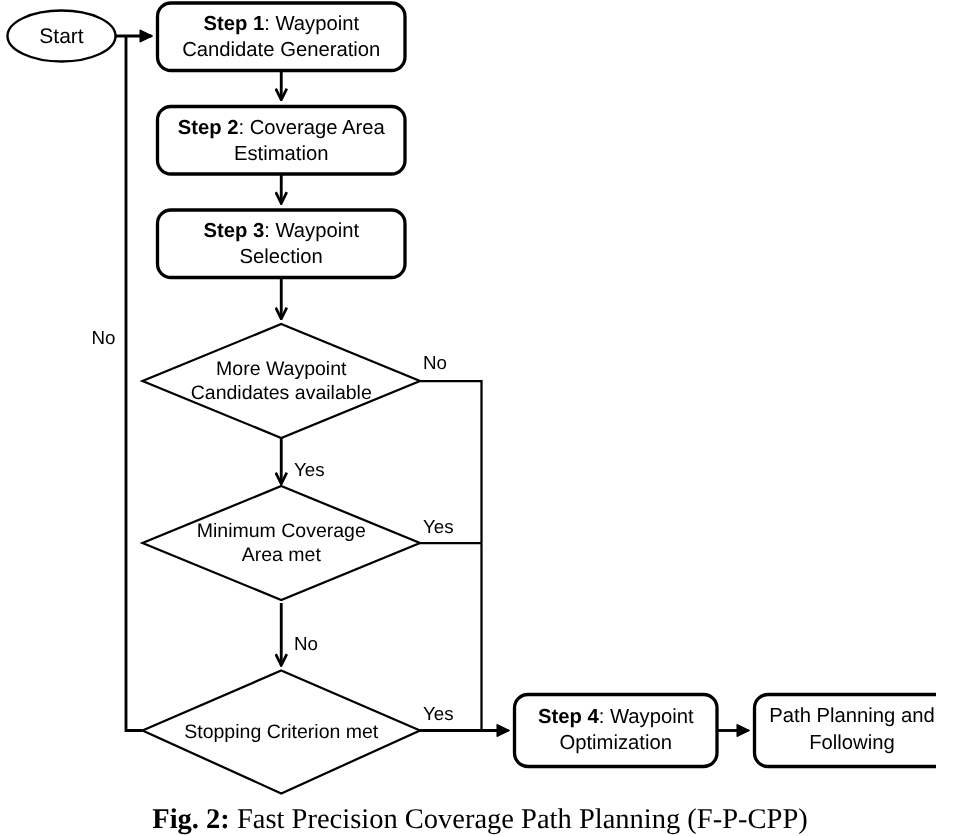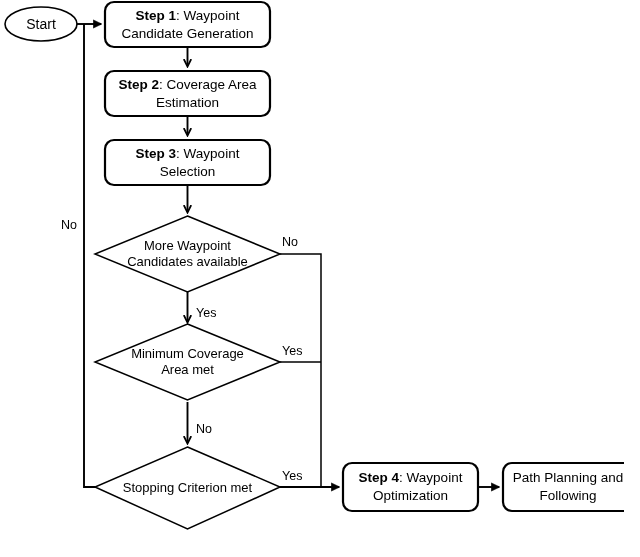--- a/index.html
+++ b/index.html
@@ -188,14 +188,18 @@
     </g>
 
     <text class="edge-label" x="61" y="229">No</text>
     <text class="edge-label" x="282" y="246">No</text>
     <text class="edge-label" x="196" y="317">Yes</text>
     <text class="edge-label" x="282" y="355">Yes</text>
     <text class="edge-label" x="196" y="433">No</text>
     <text class="edge-label" x="282" y="480">Yes</text>
   </svg>
 
+  <div class="caption">
+    <b>Fig. 2:</b>
+    <span>Fast Precision Coverage Path Planning (F-P-CPP)</span>
+  </div>
 
 </div>
 
 </body></html>

